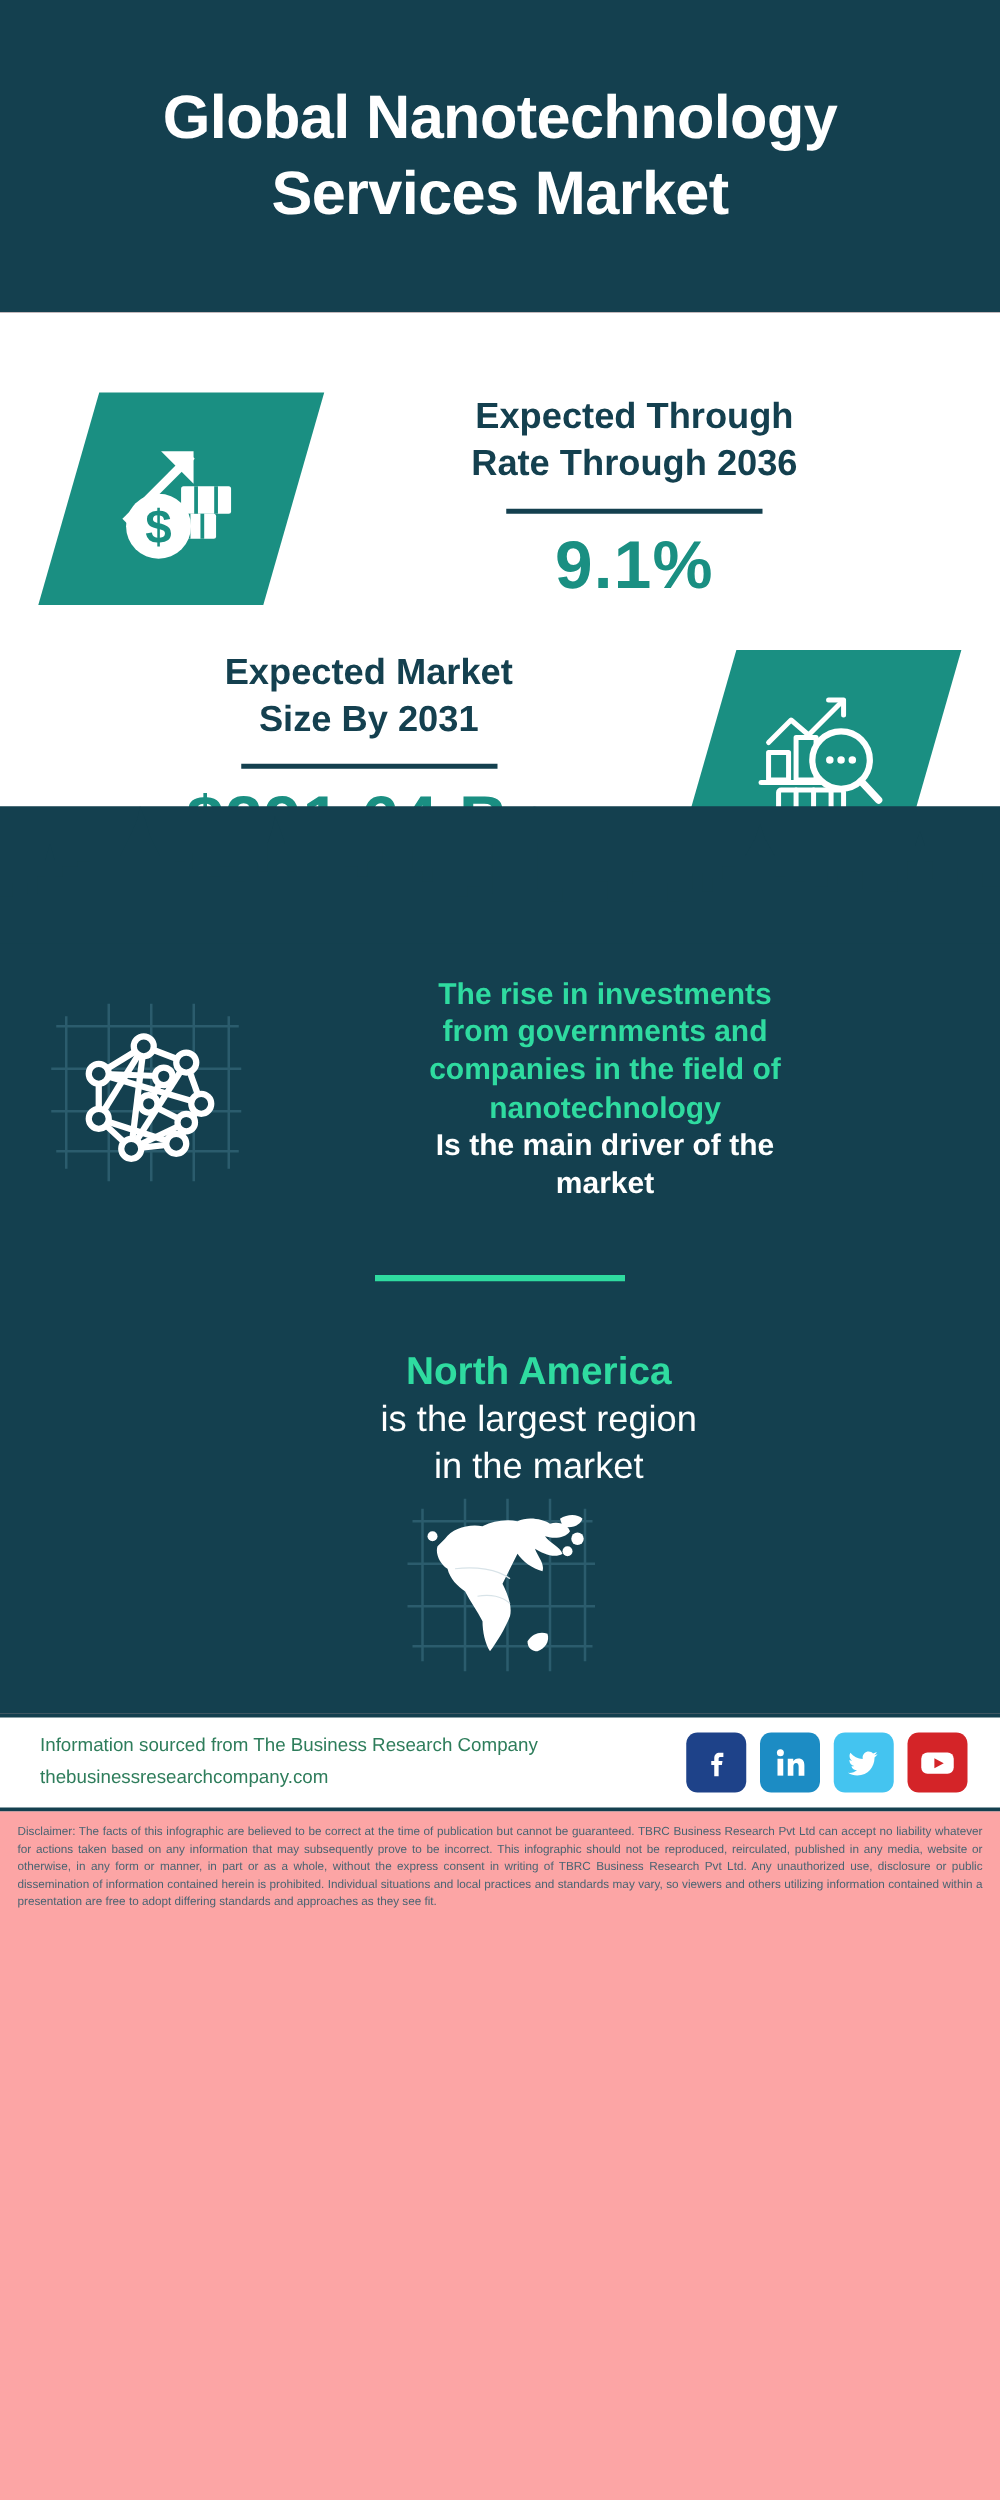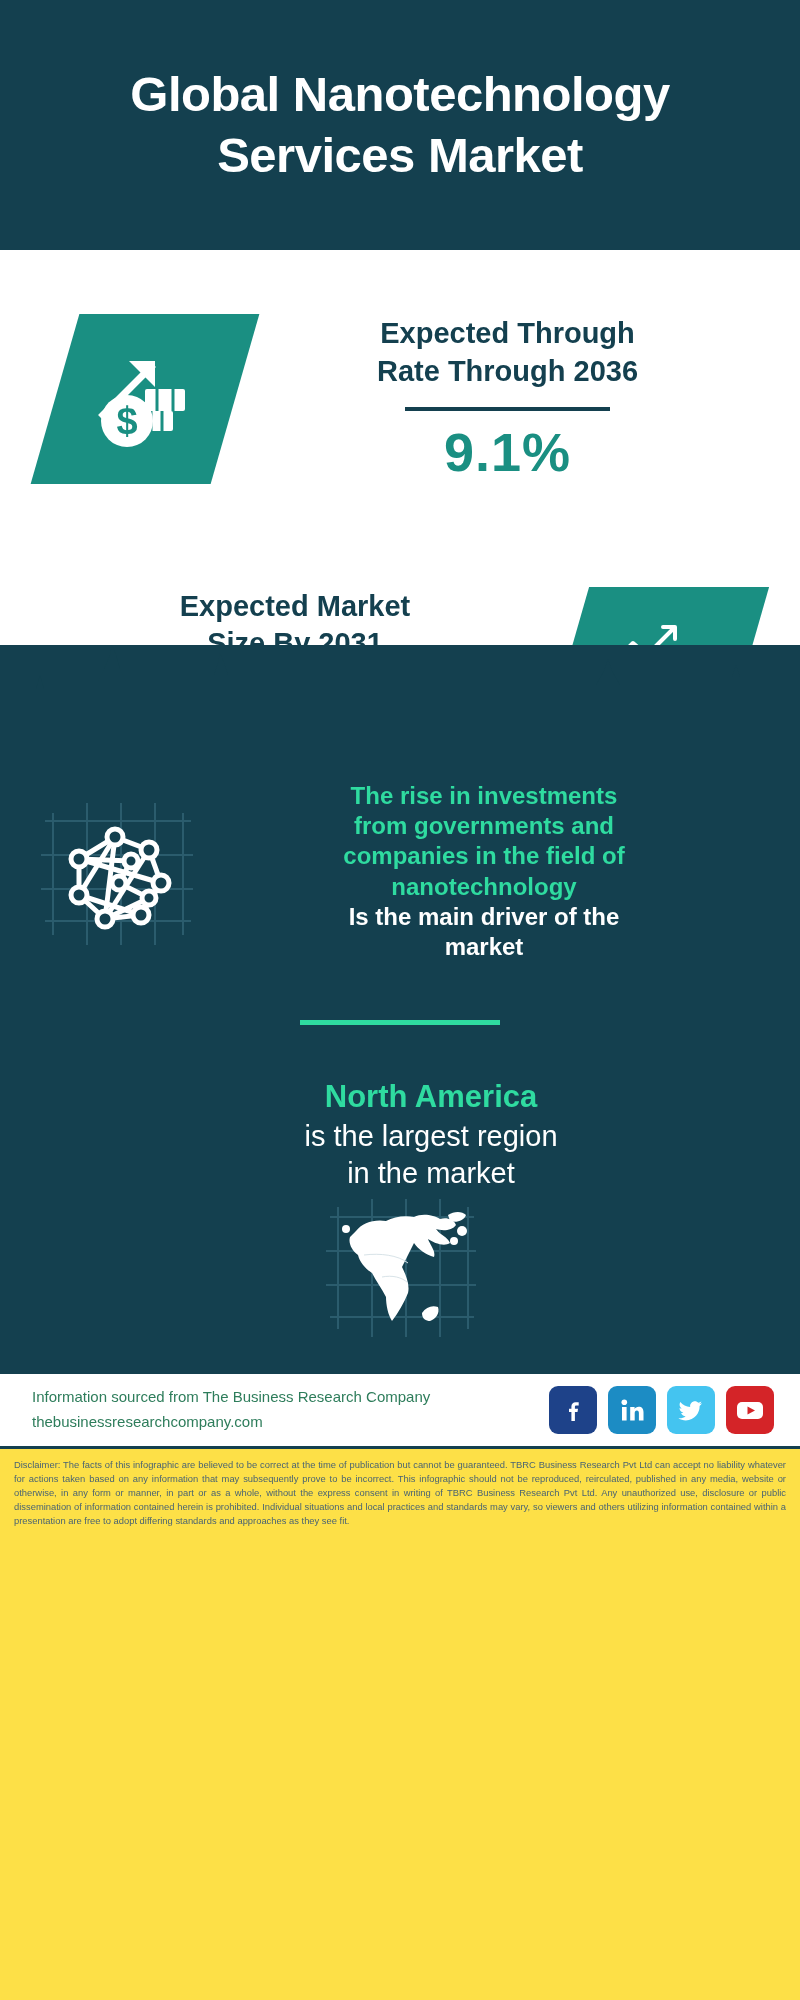--- a/index.html
+++ b/index.html
@@ -5,21 +5,21 @@
   * { margin:0; padding:0; box-sizing:border-box; }
   html,body { width:800px; }
   body {
     font-family:"Liberation Sans", sans-serif;
     background:#ffffff;
     width:800px;
     height:2000px;
     position:relative;
     overflow:hidden;
   }
-  .infographic { width:800px; height:2000px; position:relative; background:#fde047; }
+  .infographic { width:800px; height:2000px; position:relative; background:#fca5a5; }
 
   
   .header {
     background:#14404f;
     height:250px;
     display:flex;
     align-items:center;
     justify-content:center;
     padding:0 40px;
   }
@@ -76,21 +76,21 @@
   .stat-value-teal {
     color:#1a8f82;
     font-size:54px;
     font-weight:bold;
     letter-spacing:1px;
   }
 
   
   .stat-row-2 {
     display:flex;
-    align-items:flex-end;
+    align-items:flex-start;
     height:255px;
     padding-top:20px;
   }
   .stat-text-left {
     flex:1;
     text-align:center;
     padding-left:30px;
     padding-right:5px;
   }
   .para-right {

